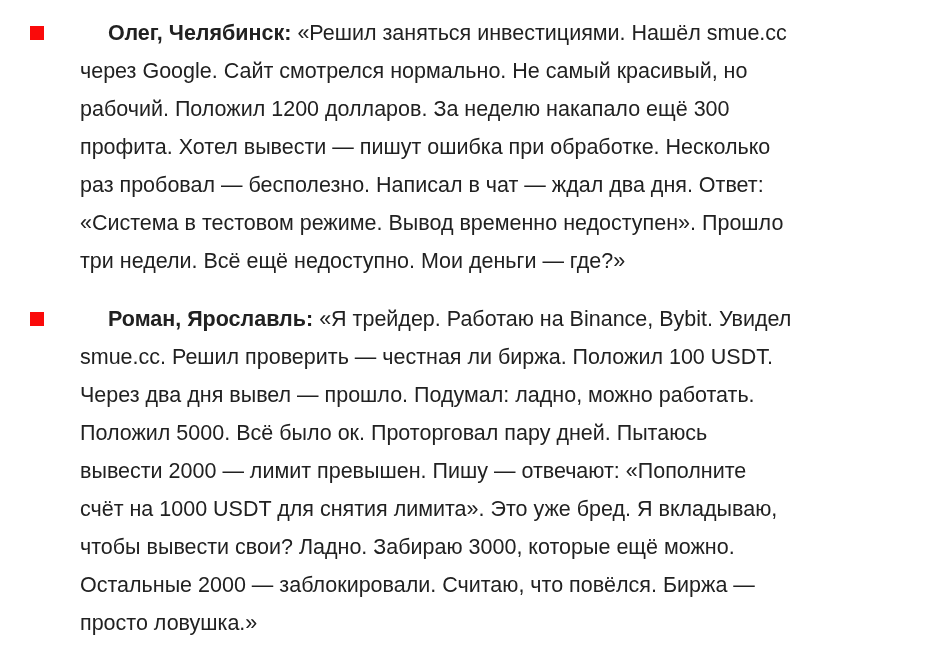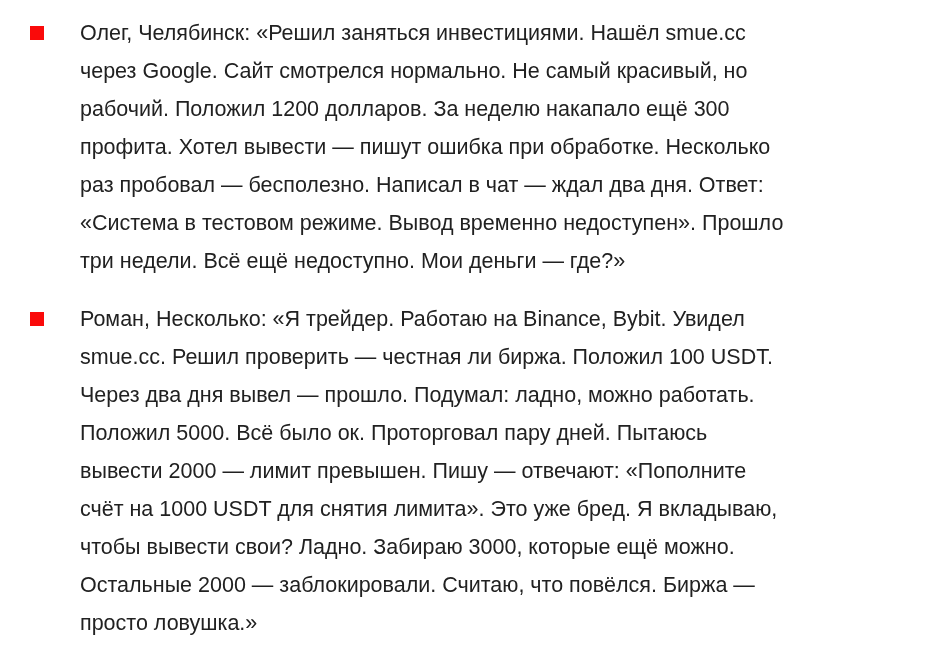--- a/index.html
+++ b/index.html
@@ -27,22 +27,23 @@
   }
   .bullet {
     position: absolute;
     left: 30px;
     top: 12px;
     width: 14px;
     height: 14px;
     background: #fa0a0a;
   }
   .testimonial-name {
-    font-weight: normal;
+    font-weight: bold;
     font-style: normal;
+    margin-left: 28px;
   }
   .testimonial-quote {
     white-space: pre-line;
   }
 </style>
 </head>
 <body>
 
 <div class="testimonials">
 
@@ -53,21 +54,21 @@
 через Google. Сайт смотрелся нормально. Не самый красивый, но
 рабочий. Положил 1200 долларов. За неделю накапало ещё 300
 профита. Хотел вывести — пишут ошибка при обработке. Несколько
 раз пробовал — бесполезно. Написал в чат — ждал два дня. Ответ:
 «Система в тестовом режиме. Вывод временно недоступен». Прошло
 три недели. Всё ещё недоступно. Мои деньги — где?»</span>
   </p>
 
   <p class="testimonial">
     <span class="bullet"></span>
-    <span class="testimonial-name">Роман, Несколько:</span>
+    <span class="testimonial-name">Роман, Ярославль:</span>
     <span class="testimonial-quote">«Я трейдер. Работаю на Binance, Bybit. Увидел
 smue.cc. Решил проверить — честная ли биржа. Положил 100 USDT.
 Через два дня вывел — прошло. Подумал: ладно, можно работать.
 Положил 5000. Всё было ок. Проторговал пару дней. Пытаюсь
 вывести 2000 — лимит превышен. Пишу — отвечают: «Пополните
 счёт на 1000 USDT для снятия лимита». Это уже бред. Я вкладываю,
 чтобы вывести свои? Ладно. Забираю 3000, которые ещё можно.
 Остальные 2000 — заблокировали. Считаю, что повёлся. Биржа —
 просто ловушка.»</span>
   </p>

